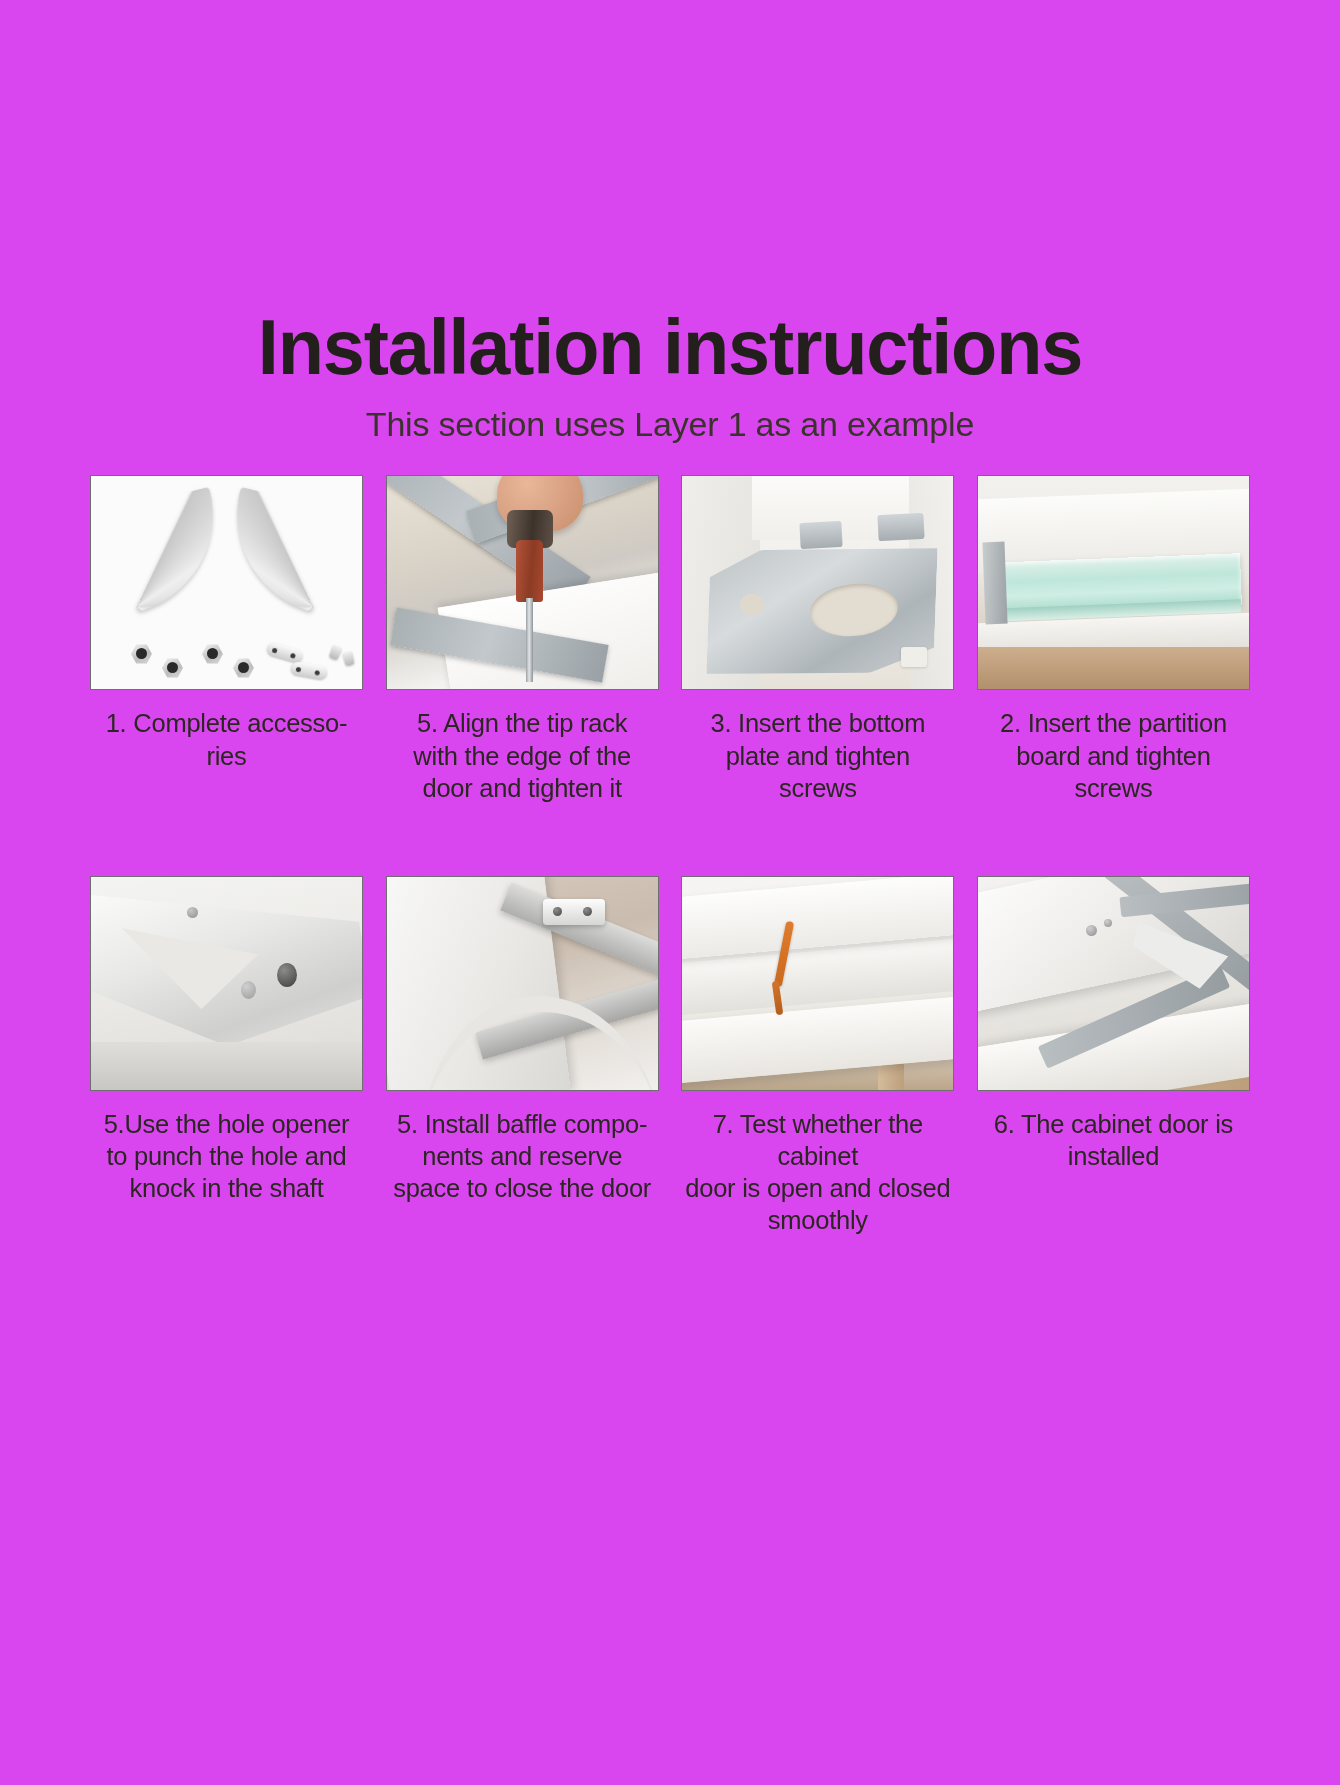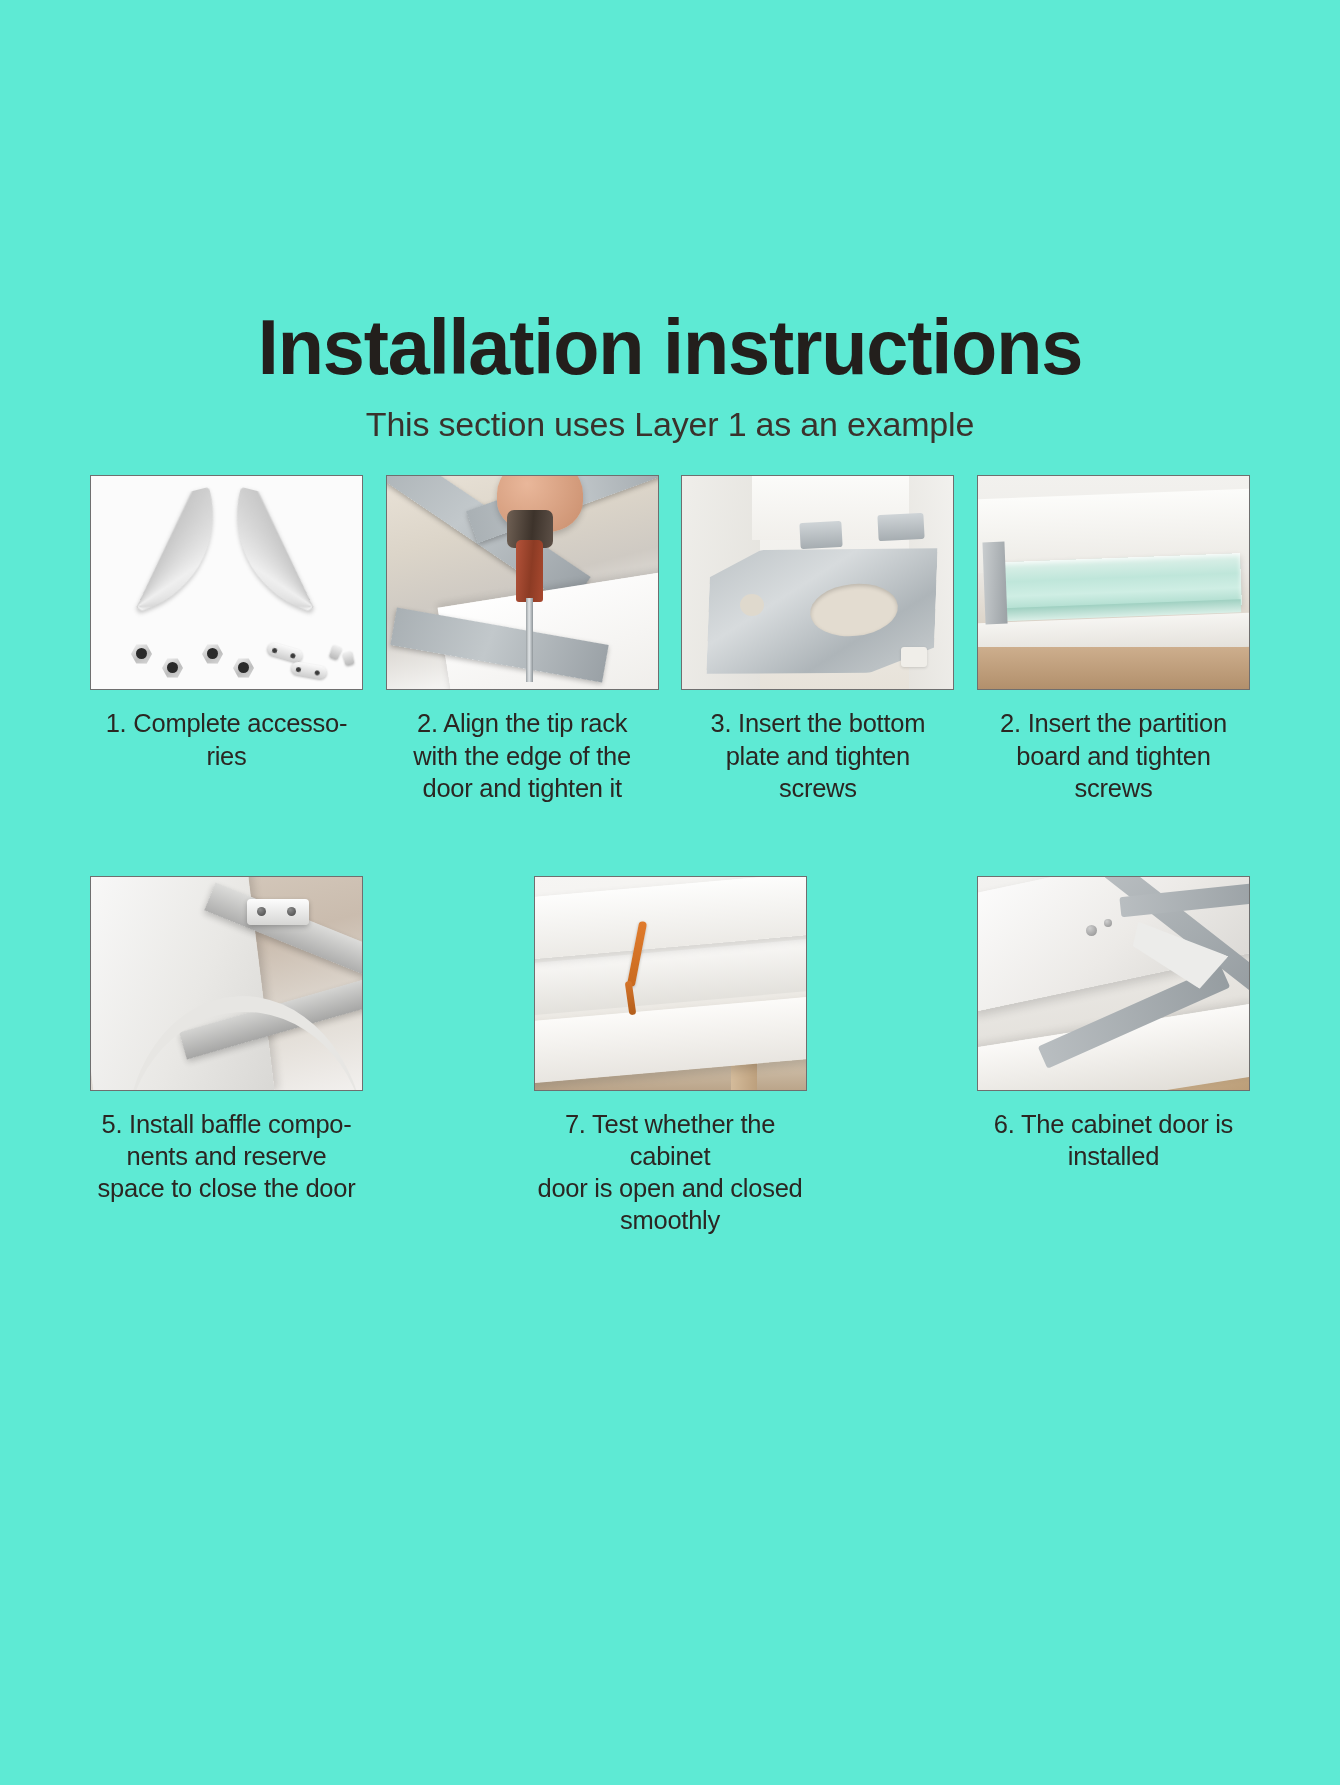--- a/index.html
+++ b/index.html
@@ -10,21 +10,21 @@
     height: 1785px;
     background: #fdfcfa;
     font-family: "Liberation Sans", sans-serif;
     overflow: hidden;
   }
 
   #page {
     position: relative;
     width: 1340px;
     height: 1785px;
-    background: #5eead4;
+    background: #d946ef;
   }
 
   
   #header { padding-top: 308px; text-align: center; }
 
   #page-title {
     font-family: "Liberation Sans Narrow", "Liberation Sans", sans-serif;
     font-size: 78px;
     font-weight: bold;
     letter-spacing: -1.2px;
@@ -421,21 +421,21 @@
           <div class="rack-a"></div>
           <div class="rack-b"></div>
           <div class="panel-white"></div>
           <div class="rack-c"></div>
           <div class="thumb"></div>
           <div class="grip"></div>
           <div class="handle"></div>
           <div class="shaft"></div>
         </div>
       </div>
-      <div class="caption">2. Align the tip rack
+      <div class="caption">5. Align the tip rack
 with the edge of the
 door and tighten it</div>
     </div>
 
     <div class="step-cell">
       <div class="photo-frame">
         <div class="photo p3">
           <div class="wall-l"></div>
           <div class="back"></div>
           <div class="wall-r"></div>
@@ -465,20 +465,35 @@
       </div>
       <div class="caption">2. Insert the partition
 board and tighten
 screws</div>
     </div>
 
   </div>
 
   <div class="grid-row" id="row-2">
 
+    <div class="step-cell">
+      <div class="photo-frame">
+        <div class="photo p5">
+          <div class="arm"></div>
+          <div class="tri-cut"></div>
+          <div class="hole-a"></div>
+          <div class="hole-b"></div>
+          <div class="hole-c"></div>
+          <div class="lower-bar"></div>
+        </div>
+      </div>
+      <div class="caption">5.Use the hole opener
+to punch the hole and
+knock in the shaft</div>
+    </div>
 
     <div class="step-cell">
       <div class="photo-frame">
         <div class="photo p6">
           <div class="door"></div>
           <div class="baffle"></div>
           <div class="baffle2"></div>
           <div class="arc"></div>
           <div class="hinge"></div>
         </div>

